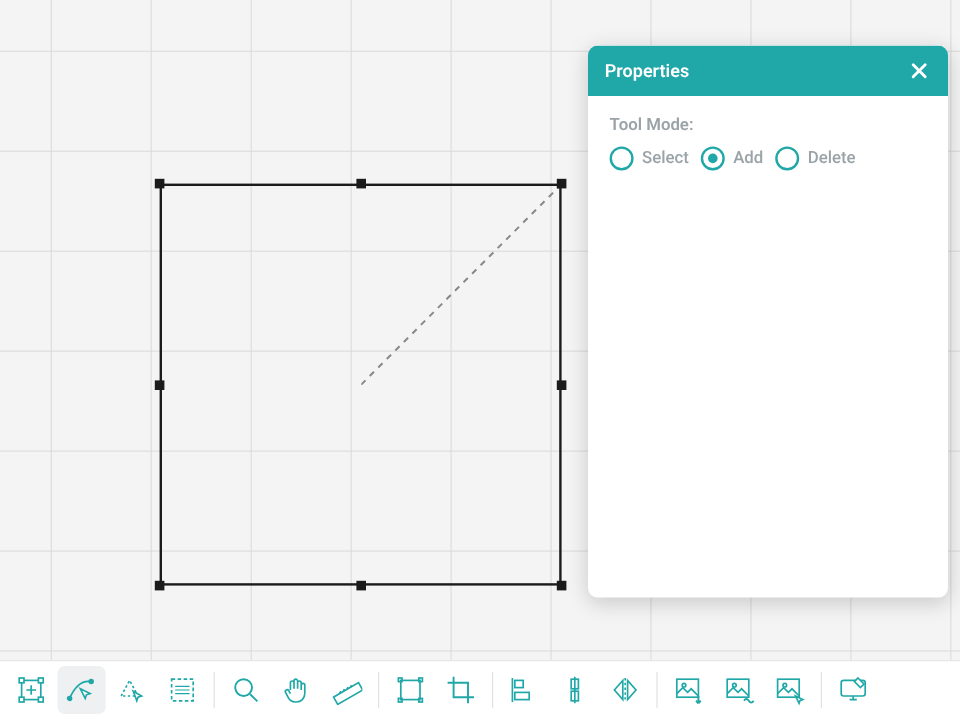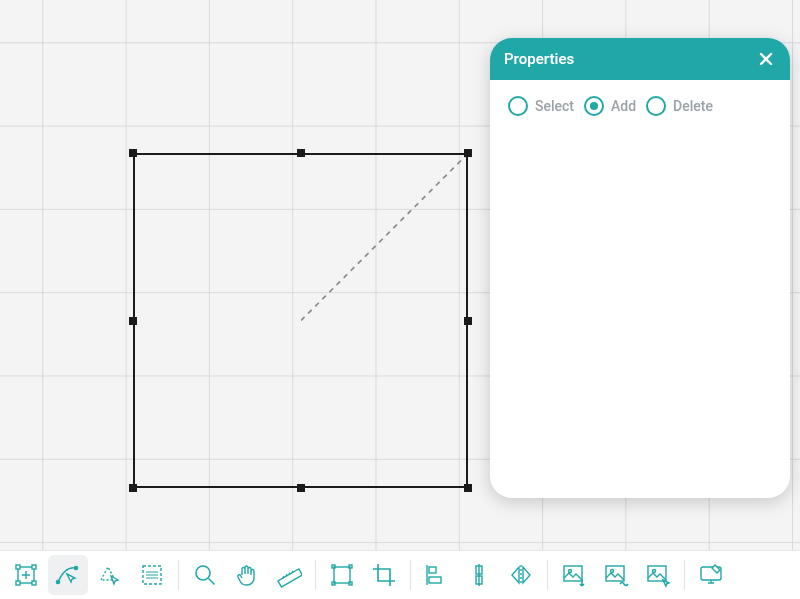--- a/index.html
+++ b/index.html
@@ -28,21 +28,21 @@
   .shape-diag{position:absolute;left:50%;top:0;width:50%;height:50%;pointer-events:none;}
   .shape-diag svg{width:100%;height:100%;display:block;}
   .handle{position:absolute;width:8px;height:8px;background:var(--shape);transform:translate(-50%,-50%);}
   .h-tl{left:0;top:0} .h-tm{left:50%;top:0} .h-tr{left:100%;top:0}
   .h-ml{left:0;top:50%} .h-mr{left:100%;top:50%}
   .h-bl{left:0;top:100%} .h-bm{left:50%;top:100%} .h-br{left:100%;top:100%}
 
   
   .panel{
     position:absolute;left:490px;top:38px;width:300px;height:460px;
-    background:var(--panel-bg);border-radius:22px;
+    background:var(--panel-bg);border-radius:8px;
     box-shadow:0 4px 18px rgba(0,0,0,.18);overflow:hidden;display:flex;flex-direction:column;
   }
   .panel-header{
     background:var(--teal);color:#fff;padding:11px 14px;display:flex;align-items:center;justify-content:space-between;
     font-weight:600;font-size:15px;
   }
   .panel-close{width:20px;height:20px;display:flex;align-items:center;justify-content:center;cursor:pointer;}
   .panel-body{padding:16px 18px;flex:1;}
   .section-label{color:var(--text-muted);font-weight:600;font-size:14px;margin-bottom:10px;}
   .radio-row{display:flex;gap:10px;align-items:center;}
@@ -86,20 +86,21 @@
 <div class="panel">
   <div class="panel-header">
     <span>Properties</span>
     <span class="panel-close">
       <svg width="14" height="14" viewBox="0 0 14 14">
           <path d="M2 2 L12 12 M12 2 L2 12" stroke="#fff" stroke-width="2.4" stroke-linecap="round"></path>
         </svg>
     </span>
   </div>
   <div class="panel-body">
+    <div class="section-label">Tool Mode:</div>
     <div class="radio-row">
       <div class="radio">
         <span class="radio-mark"></span>
         <span class="radio-label">Select</span>
       </div>
       <div class="radio selected">
         <span class="radio-mark"></span>
         <span class="radio-label">Add</span>
       </div>
       <div class="radio">

